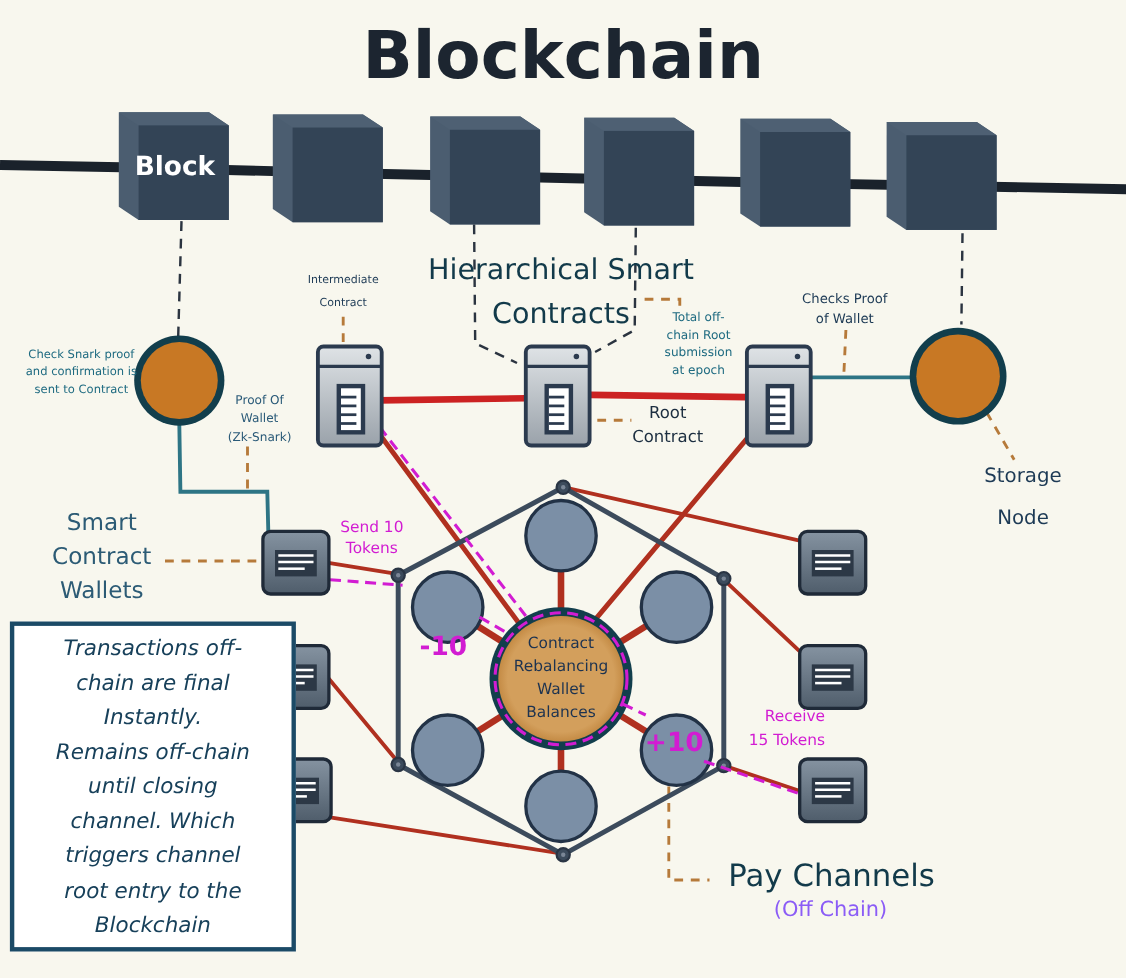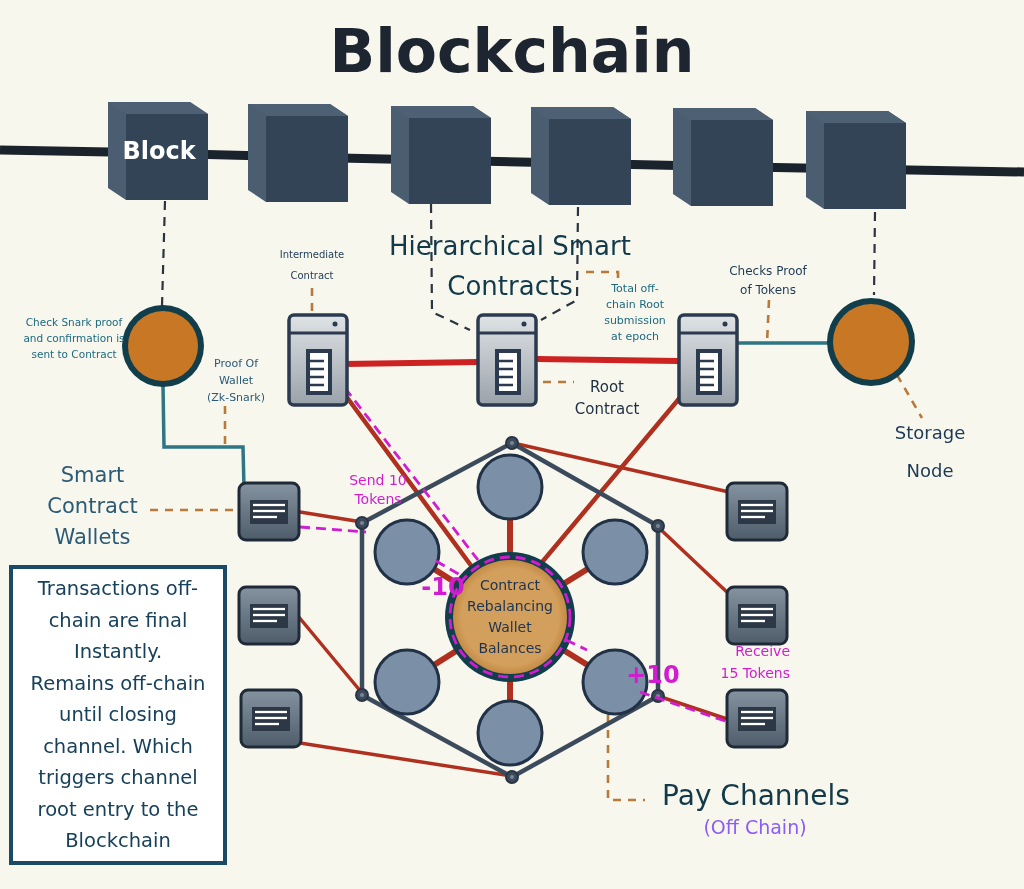--- a/index.html
+++ b/index.html
@@ -7,28 +7,28 @@
   #canvas { position: absolute; left: 0; top: 0; }
   .lbl { position: absolute; text-align: center; line-height: 1.25; white-space: nowrap; }
   .title { left: 0; width: 1024px; top: 14px; font-size: 60px; font-weight: bold; color: #1c2530; letter-spacing: 0px; }
   .block-label { left: 108px; width: 102px; top: 136px; font-size: 24px; font-weight: bold; color: #ffffff; }
   .hsc { left: 370px; width: 280px; top: 226px; font-size: 26px; color: #123a4a; line-height: 40px; }
   .small-navy { font-size: 10px; color: #1d3a55; }
   .small-teal { font-size: 11px; color: #1d6a80; line-height: 16px; }
   .mid-navy { font-size: 15px; color: #1c2e40; }
   .storage { font-size: 18px; color: #1d3a55; line-height: 38px; }
   .scw { font-size: 21px; color: #2c5b75; line-height: 31px; }
-  .magenta { color: #d21cd2; padding-left: 40px; }
+  .magenta { color: #d21cd2; }
   .send { font-size: 14px; line-height: 19px; }
   .recv { font-size: 14px; line-height: 22px; text-align: right; }
   .bal { font-size: 24px; font-weight: bold; }
   .center-text { font-size: 14px; color: #1d3350; line-height: 21px; }
   .pay { font-size: 28px; color: #123a4a; }
   .offchain { font-size: 19px; color: #8b5cf6; }
-  .infobox { position: absolute; left: 9px; top: 565px; width: 218px; height: 300px; border: 4px solid #1b4a66; background: #ffffff; box-sizing: border-box; display: flex; align-items: center; justify-content: center; }
+  .infobox { position: absolute; left: 9px; top: 565px; width: 260px; height: 300px; border: 4px solid #1b4a66; background: #ffffff; box-sizing: border-box; display: flex; align-items: center; justify-content: center; font-style: italic; }
   .infobox-text { font-size: 19.5px; line-height: 31.5px; color: #17405a; text-align: center; white-space: pre-line; padding: 0 4px; }
 </style>
 </head>
 <body>
 
 <svg id="canvas" width="1024" height="889" viewBox="0 0 1024 889">
   <defs>
     <linearGradient id="srvGrad" x1="0" y1="0" x2="0" y2="1">
       <stop offset="0" stop-color="#dfe3e6"></stop>
       <stop offset="1" stop-color="#9aa2aa"></stop>
@@ -272,28 +272,28 @@
   <div>Contract</div>
 </div>
 
 <div class="lbl small-teal" style="left:590px;width:90px;top:281px;">
   <div>Total off-</div>
   <div>chain Root</div>
   <div>submission</div>
   <div>at epoch</div>
 </div>
 
-<div class="lbl mid-navy" style="left:562px;width:90px;top:376px;line-height:22px;">
+<div class="lbl mid-navy" style="left:562px;width:90px;top:364px;line-height:22px;">
   <div>Root</div>
   <div>Contract</div>
 </div>
 
 <div class="lbl small-navy" style="left:708px;width:120px;top:262px;font-size:12px;line-height:19px;">
   <div>Checks Proof</div>
-  <div>of Tokens</div>
+  <div>of Wallet</div>
 </div>
 
 <div class="lbl storage" style="left:860px;width:140px;top:414px;">
   <div>Storage</div>
   <div>Node</div>
 </div>
 
 <div class="lbl small-teal" style="left:4px;width:140px;top:314px;font-size:10.5px;">
   <div>Check Snark proof</div>
   <div>and confirmation is</div>

